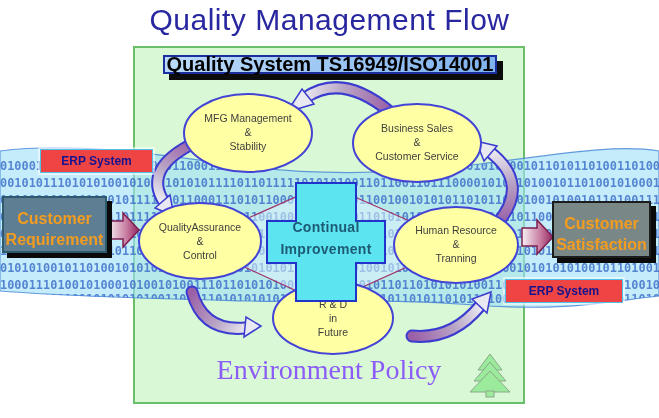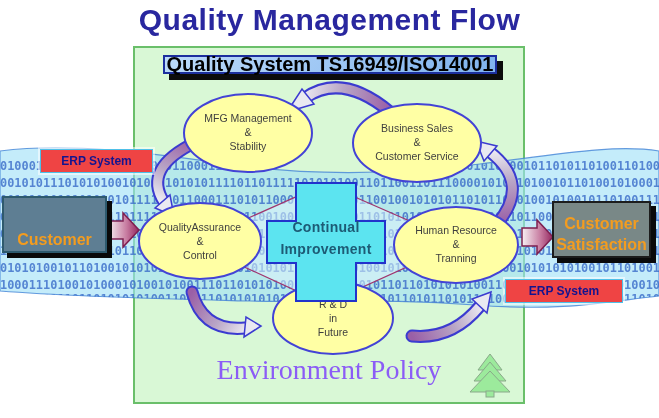--- a/index.html
+++ b/index.html
@@ -5,21 +5,21 @@
   html,body{margin:0;padding:0;background:#fff;}
   #stage{position:relative;width:659px;height:418px;overflow:hidden;background:#fff;
          font-family:"Liberation Sans",sans-serif;}
   
   #green-panel{position:absolute;left:133px;top:46px;width:392px;height:358px;
                background:#d9f8d6;border:2px solid #6abf6a;box-sizing:border-box;}
   
   .layer{position:absolute;left:0;top:0;width:659px;height:418px;}
   
   #title{position:absolute;left:0;top:3px;width:659px;text-align:center;
-         font-size:30px;font-weight:bold;color:#29279f;letter-spacing:0.5px;}
+         font-size:30px;font-weight:normal;color:#29279f;letter-spacing:0.5px;}
   
   #header-box{position:absolute;left:163px;top:55px;width:334px;height:19px;
               background:linear-gradient(135deg,#bcdbfa,#7fb2ee);
               border:2px solid #1c2f9e;box-sizing:border-box;
               box-shadow:6px 6px 0 #0c0c0c;
               display:flex;align-items:center;justify-content:center;}
   #header-box span{font-size:20px;font-weight:bold;color:#000;}
   
   .erp-label{position:absolute;background:#ef4444;border:1px solid #4fc0e8;
              box-shadow:0 0 0 2px rgba(255,255,255,.55);
@@ -195,20 +195,21 @@
 
   <div id="header-box">
     <span>Quality System TS16949/ISO14001</span>
   </div>
 
   <div id="erp-left" class="erp-label">ERP System</div>
   <div id="erp-right" class="erp-label">ERP System</div>
 
   <div id="customer-req" class="customer-box">
     <span>Customer</span>
+    <span>Requirement</span>
   </div>
   <div id="customer-sat" class="customer-box">
     <span>Customer</span>
     <span>Satisfaction</span>
   </div>
 
   <div id="environment-label">Environment Policy</div>
 
 </div>
 

